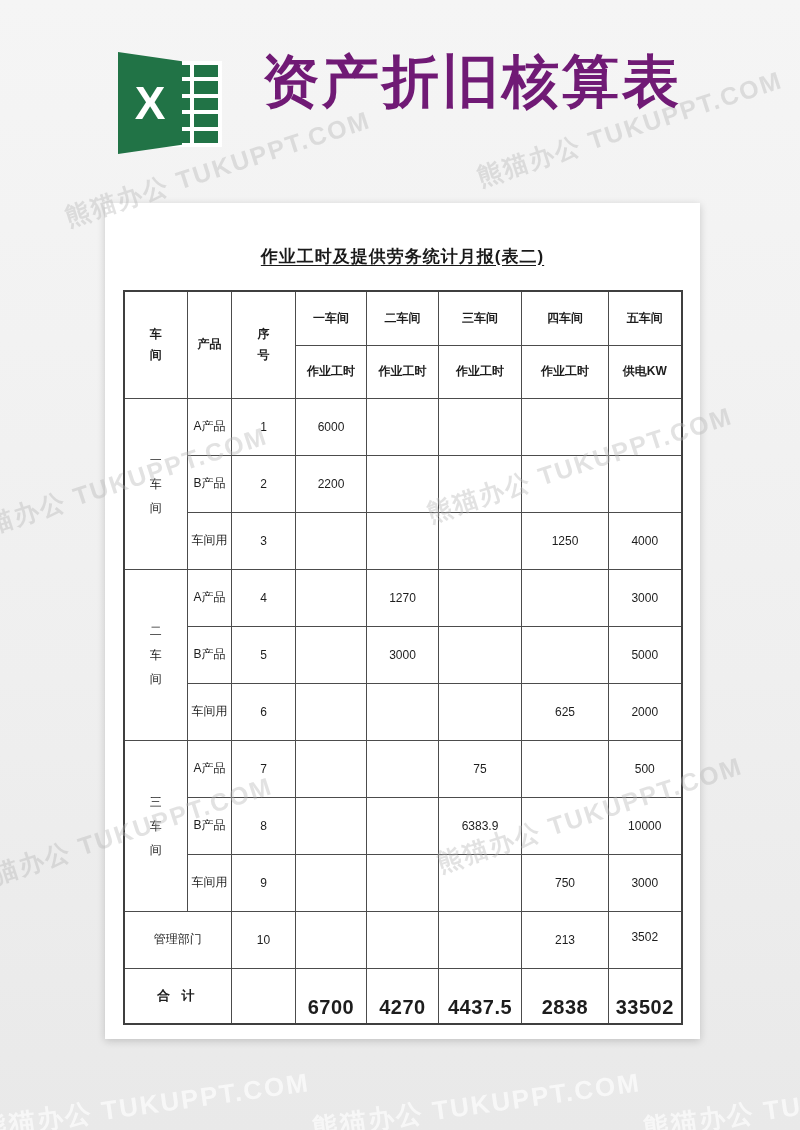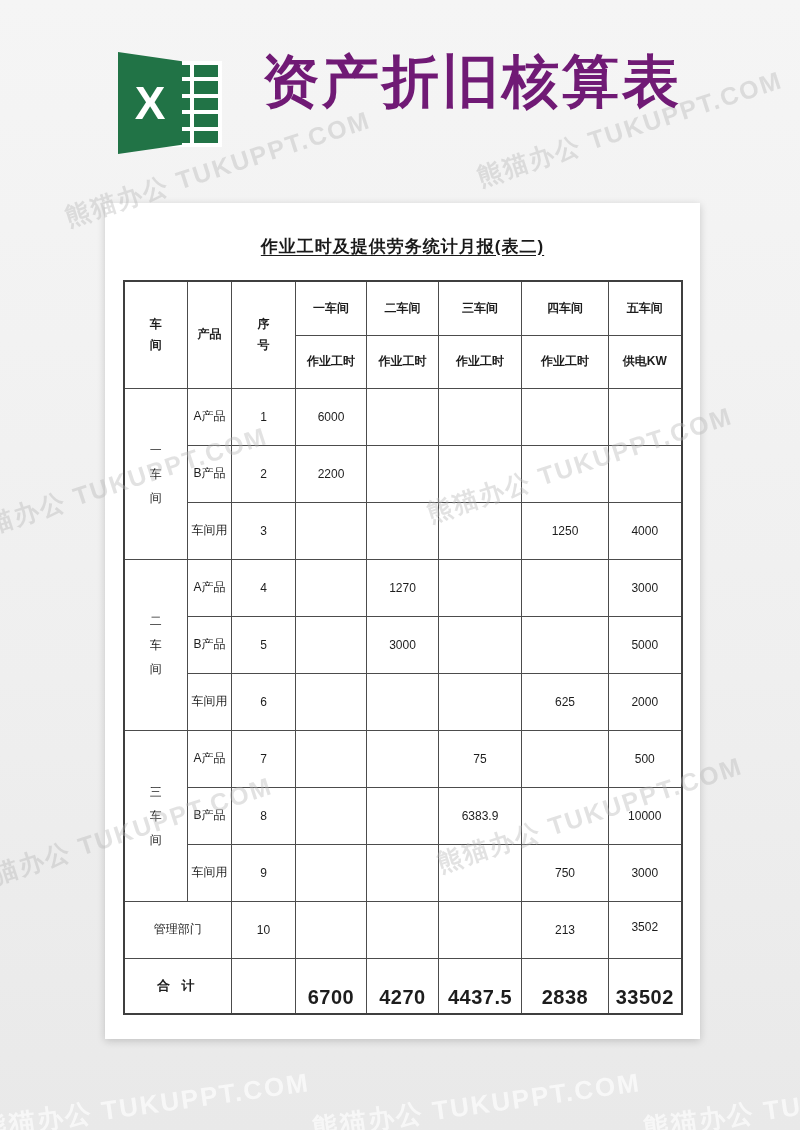--- a/index.html
+++ b/index.html
@@ -58,21 +58,21 @@
   .wm-band span {
     font-size:26px; font-weight:bold; letter-spacing:2px;
     color:rgba(255,255,255,0.65); white-space:nowrap; transform:rotate(-8deg);
   }
 
   
   .sheet {
     position:absolute; left:105px; top:203px; width:595px; height:836px;
     background:#fff; z-index:1;
     box-shadow:0 2px 8px rgba(0,0,0,0.18);
-    padding-top:32px;
+    padding-top:42px;
   }
   .sheet-title {
     text-align:center; font-size:17px; font-weight:bold; color:#1a1a1a;
     text-decoration:underline; text-underline-offset:3px;
     letter-spacing:1px;
   }
 
   table.report {
     margin:22px auto 0; border-collapse:collapse; table-layout:fixed;
     border:2px solid #3f3f3f; width:558px;

